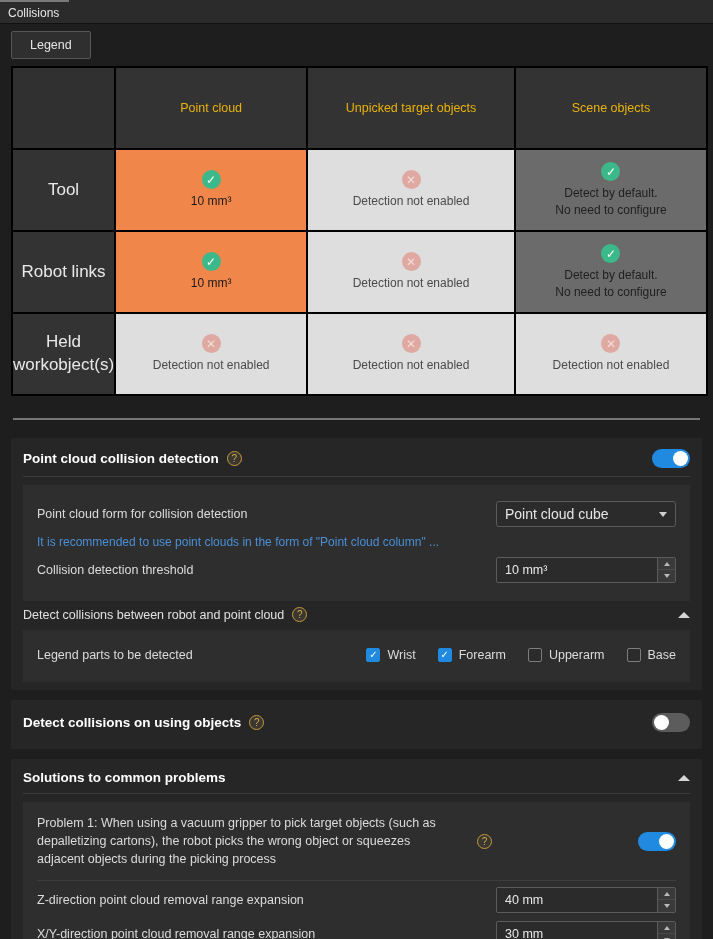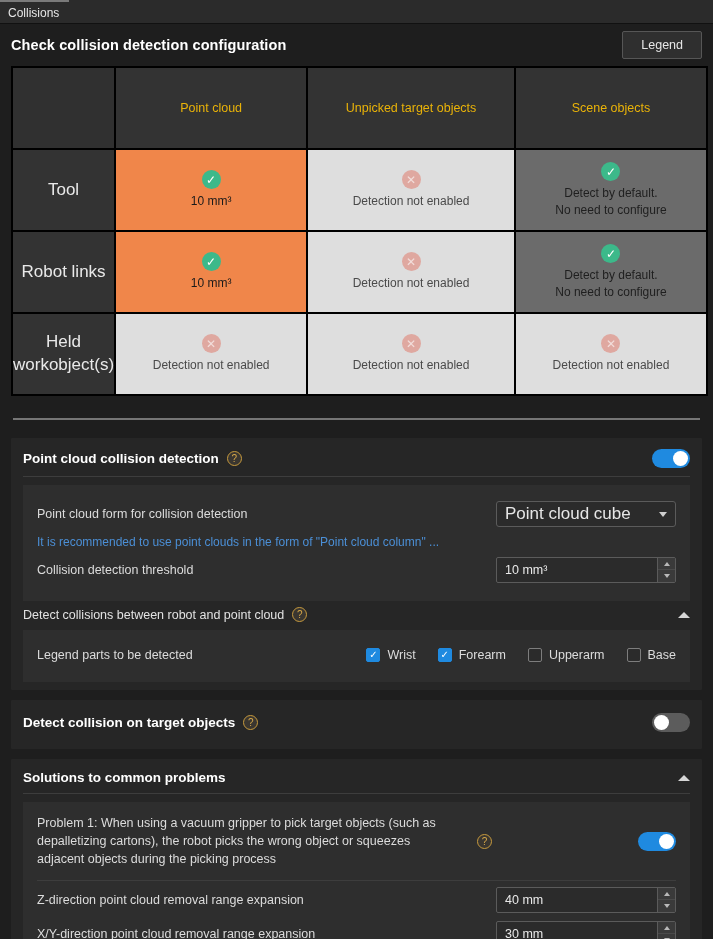--- a/index.html
+++ b/index.html
@@ -177,21 +177,21 @@
   }
 
   
   .select {
     width: 180px; height: 26px;
     background: #2b2b2b;
     border: 1px solid #5b5b5b;
     border-radius: 3px;
     display: flex; align-items: center;
     padding: 0 8px;
-    font-size: 17px; color: #e6e6e6;
+    font-size: 14px; color: #e6e6e6;
     cursor: pointer;
   }
   .select .chev {
     margin-left: auto;
     width: 0; height: 0;
     border-left: 4.5px solid transparent;
     border-right: 4.5px solid transparent;
     border-top: 5px solid #cfcfcf;
   }
 
@@ -276,21 +276,20 @@
 
 <div class="tabbar">
   <div class="tab-active">
     <span>Collisions</span>
   </div>
 </div>
 
 <div class="page">
 
   <div class="top-head">
-    <div class="top-title">Check collision detection configuration</div>
     <button class="legend-btn">Legend</button>
   </div>
 
   <table class="matrix">
     <thead>
       <tr>
         <th class="m-corner"></th>
         <th class="m-colhead">Point cloud</th>
         <th class="m-colhead">Unpicked target objects</th>
         <th class="m-colhead">Scene objects</th>
@@ -418,21 +417,21 @@
             <span class="box unchecked">✓</span>
             <span class="lbl">Base</span>
           </label>
         </div>
       </div>
     </div>
   </div>
 
   <div class="panel" style="padding-bottom:4px;">
     <div class="panel-head" style="padding:13px 12px 13px 12px;">
-      <span class="panel-title">Detect collision on target objects</span>
+      <span class="panel-title">Detect collisions on using objects</span>
       <span class="help">?</span>
       <span class="spacer"></span>
       <span class="toggle off">
         <span class="knob"></span>
       </span>
     </div>
   </div>
 
   <div class="panel">
     <div class="panel-head">

